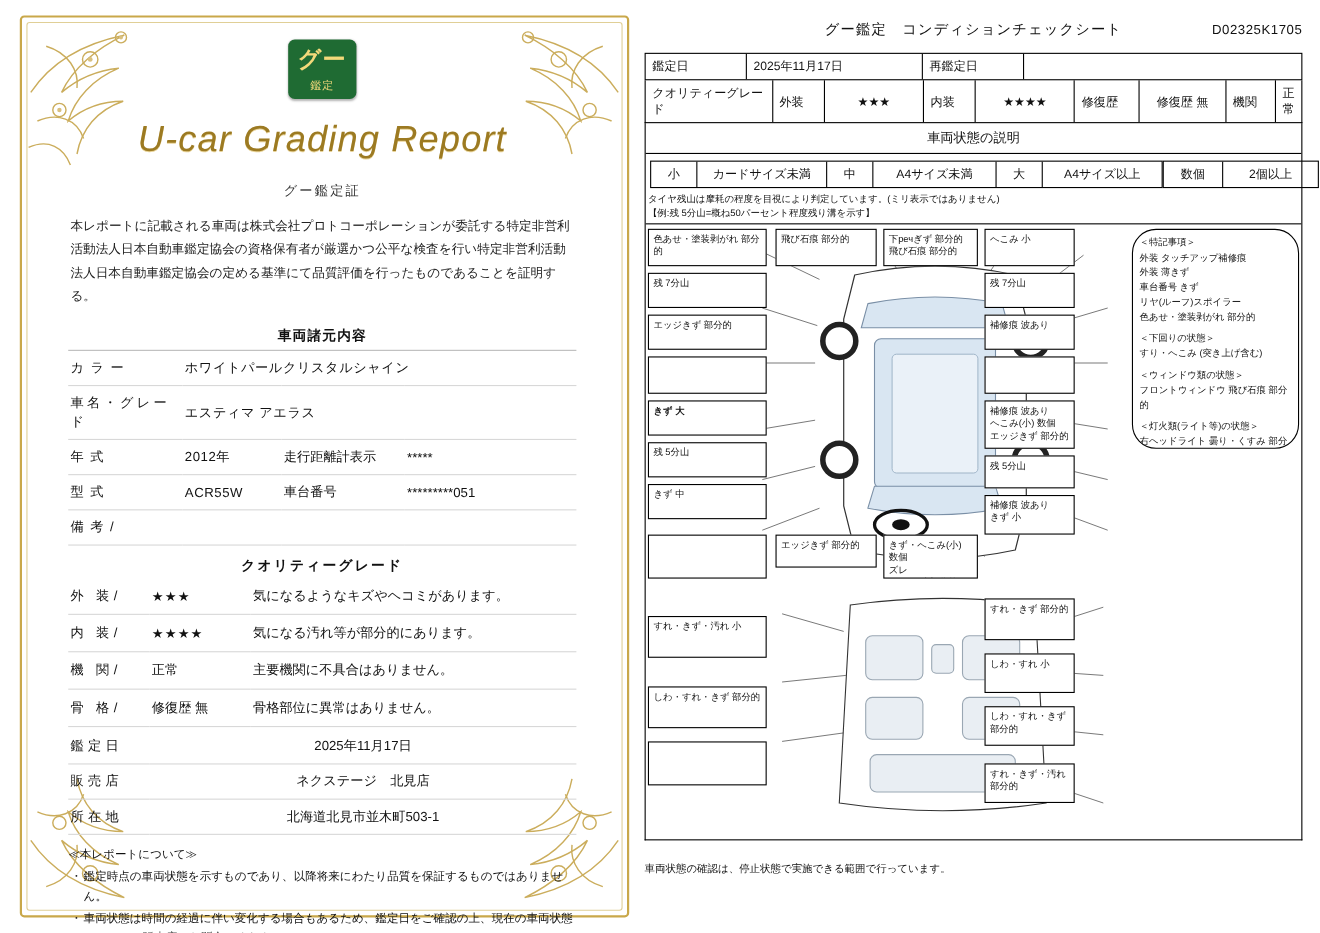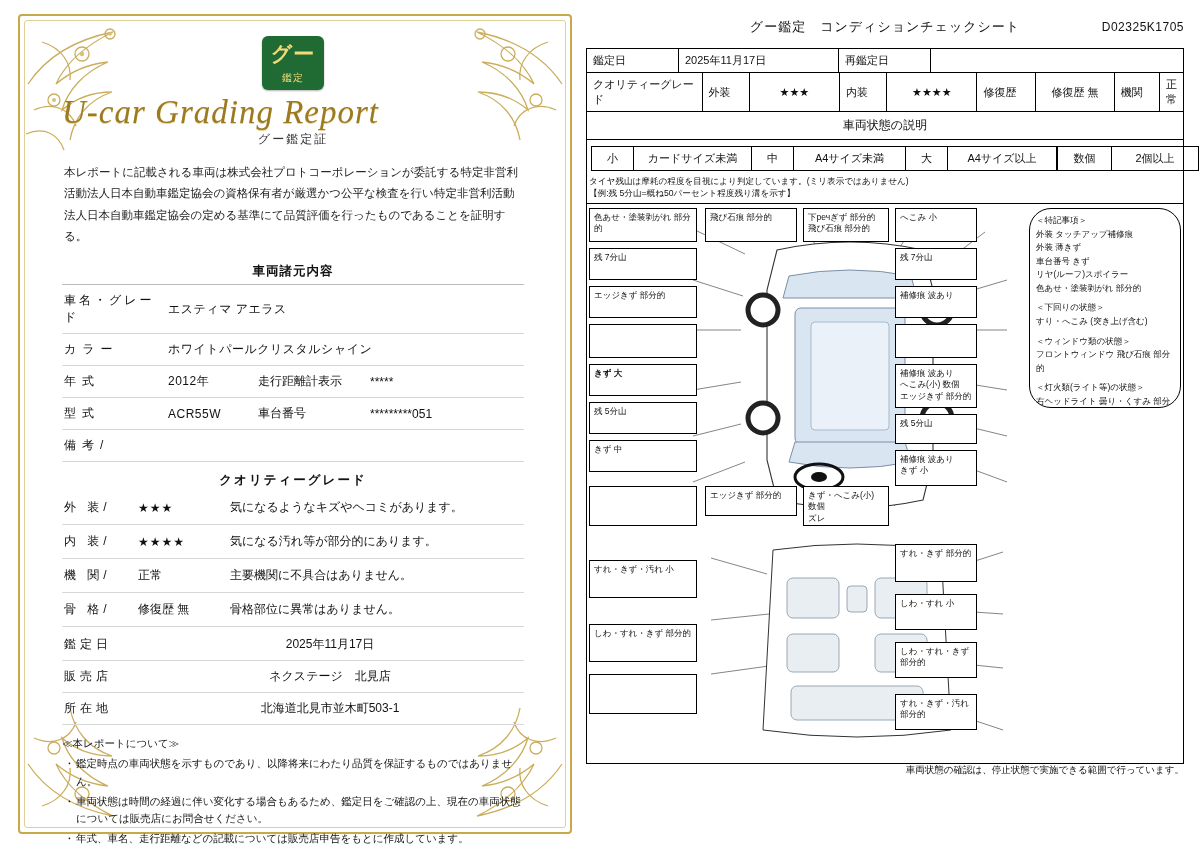--- a/index.html
+++ b/index.html
@@ -43,29 +43,30 @@
   .goo-badge {
     display:inline-block; width:62px; height:54px;
     background:#1f6b33; border-radius:6px;
     position:relative; color:#f3d97a;
     box-shadow:0 1px 2px rgba(0,0,0,.3);
   }
   .goo-badge .g1 { position:absolute; top:4px; left:0; right:0; text-align:center; font-size:21px; font-weight:bold; letter-spacing:1px; }
   .goo-badge .g2 { position:absolute; bottom:5px; left:0; right:0; text-align:center; font-size:10px; letter-spacing:1px; }
 
   .title {
-    font-family:Liberation Serif, serif;
+    text-align:center;
+    font-family:Liberation Sans, sans-serif;
     font-style:italic;
     font-size:33px;
     color:#9c7a22;
-    margin-top:0;
+    margin-top:12px;
     letter-spacing:1px;
     text-shadow:0 1px 0 #e8d49a;
   }
-  .subtitle { text-align:center; font-size:12px; color:#333; margin-top:0; letter-spacing:2px; }
+  .subtitle { text-align:center; font-size:12px; color:#333; margin-top:20px; letter-spacing:2px; }
 
   .intro { font-size:11.5px; line-height:1.85; margin:14px 2px 0 2px; color:#222; }
 
   .sec-head { text-align:center; font-size:12.5px; font-weight:bold; margin:16px 0 4px; letter-spacing:1px; }
   .rule { border-top:1px solid #bbb; margin:2px 0 0 0; }
 
   table.spec { width:100%; border-collapse:collapse; font-size:12px; }
   table.spec td { padding:7px 2px; border-bottom:1px solid #d8d8d8; vertical-align:middle; }
   td.lbl { width:104px; letter-spacing:3px; }
   td.lbl.sp { letter-spacing:6px; }
@@ -118,21 +119,21 @@
   }
   .notebox {
     position:absolute; border:1px solid #000; background:#fff;
     font-size:8.5px; line-height:1.6; padding:5px 6px; overflow:hidden;
   }
   .notebox .h { font-size:8.5px; }
   .car-svg { position:absolute; left:98px; top:6px; width:330px; height:320px; }
   .int-svg { position:absolute; left:120px; top:330px; width:300px; height:220px; }
   .wheel-ico { position:absolute; left:208px; top:250px; width:52px; height:34px; }
 
-  .footer-note { font-size:9.5px; margin-top:0;text-align:right; }
+  .footer-note { font-size:9.5px; margin-top:20px; }
 </style>
 </head>
 <body>
 
 <div class="page">
 
   <div class="left">
     <div class="cert-border"></div>
 
     <div class="flourish fl-tl">
@@ -200,26 +201,26 @@
       <div class="subtitle">グー鑑定証</div>
 
       <div class="intro">本レポートに記載される車両は株式会社プロトコーポレーションが委託する特定非営利活動法人日本自動車鑑定協会の資格保有者が厳選かつ公平な検査を行い特定非営利活動法人日本自動車鑑定協会の定める基準にて品質評価を行ったものであることを証明する。</div>
 
       <div class="sec-head">車両諸元内容</div>
       <div class="rule"></div>
 
       <table class="spec">
         <tbody>
             <tr>
+          <td class="lbl sp">カラー</td>
+          <td class="val" colspan="3">ホワイトパールクリスタルシャイン</td>
+        </tr>
+        <tr>
           <td class="lbl">車名・グレード</td>
           <td class="val" colspan="3">エスティマ アエラス</td>
-        </tr>
-        <tr>
-          <td class="lbl sp">カラー</td>
-          <td class="val" colspan="3">ホワイトパールクリスタルシャイン</td>
         </tr>
         <tr>
           <td class="lbl sp">年式</td>
           <td class="val" style="width:90px">2012年</td>
           <td style="width:112px">走行距離計表示</td>
           <td>*****</td>
         </tr>
         <tr>
           <td class="lbl sp">型式</td>
           <td class="val">ACR55W</td>

